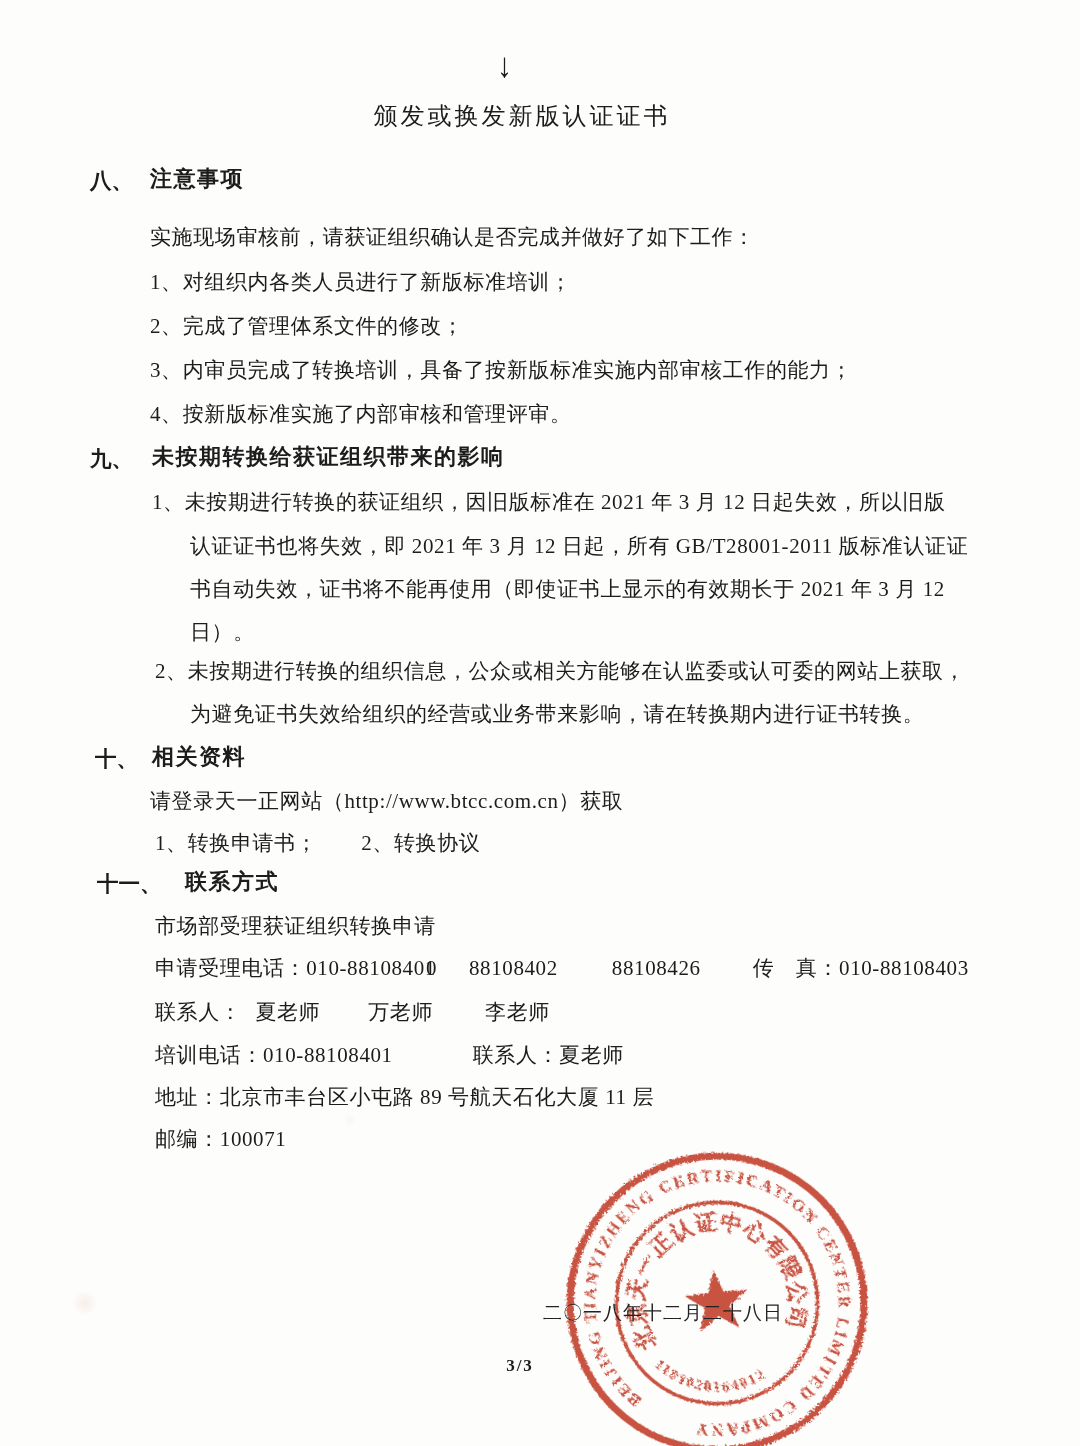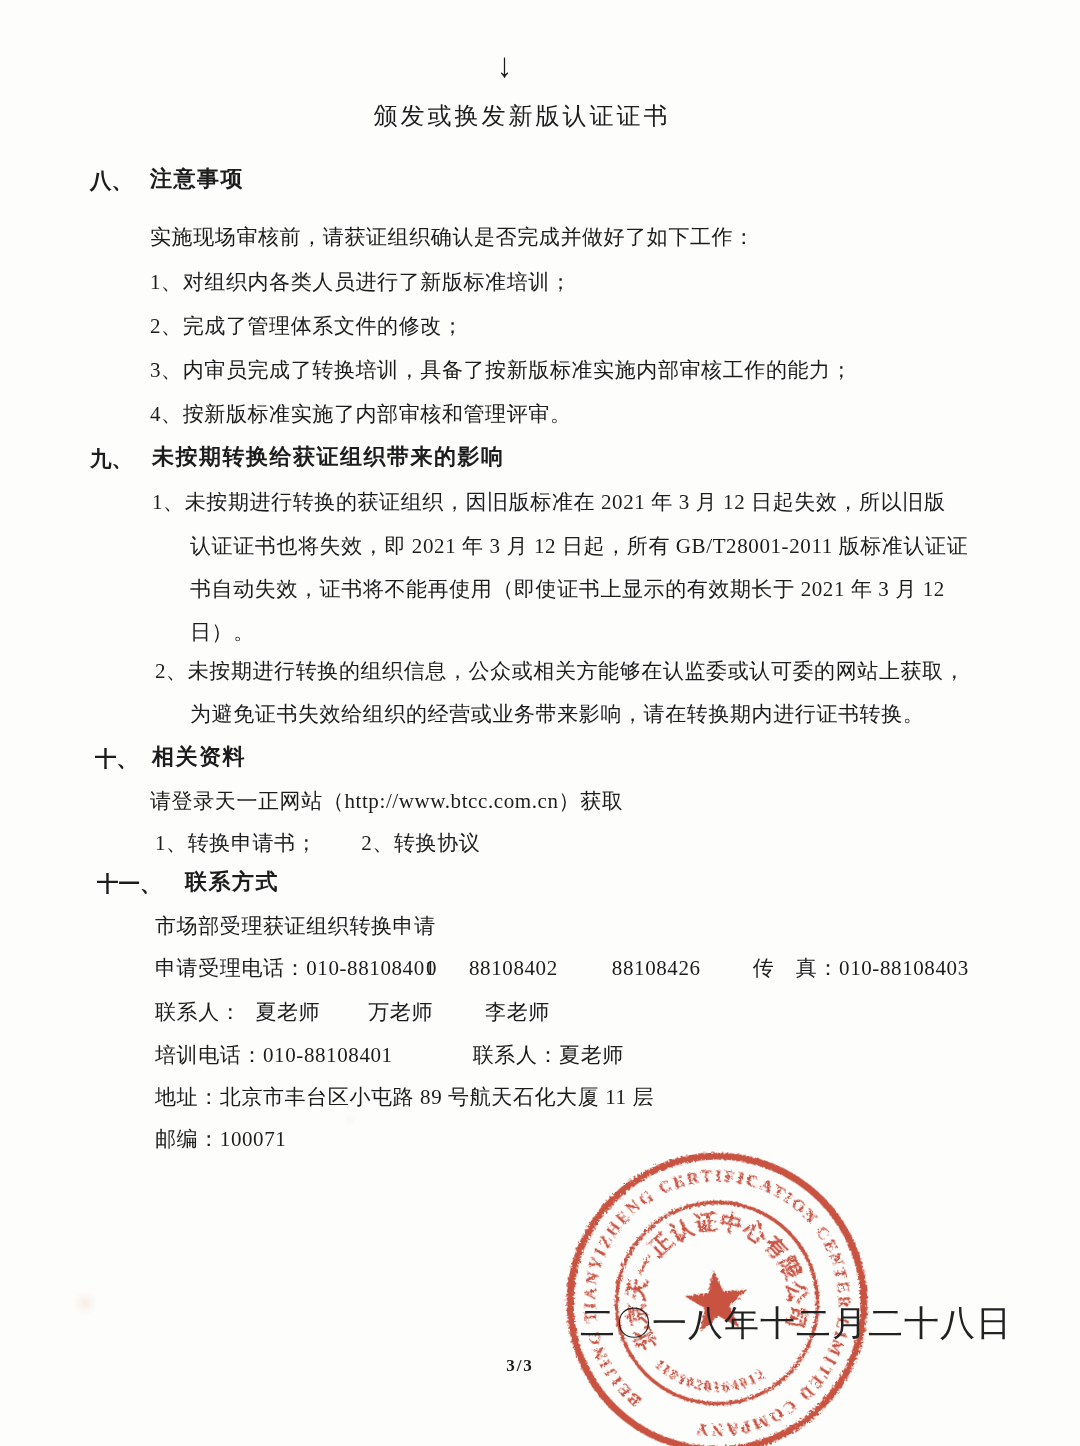--- a/index.html
+++ b/index.html
@@ -35,22 +35,22 @@
   .ovl i{font-style:normal;}
   .ovl i.second{margin-left:-10px;}
   .seal-wrap{
     left:556px;top:1142px;width:322px;height:322px;
     mix-blend-mode:multiply;opacity:.88;
     transform:rotate(-6deg);
     pointer-events:none;
   }
   .seal-wrap svg{width:100%;height:100%;}
   .sign-date{
-    left:580px;top:1300px;
-    font-size:35px;letter-spacing:1px;font-weight:500;color:#222;
+    left:543px;top:1300px;
+    font-size:19px;letter-spacing:1px;font-weight:500;color:#222;
     z-index:5;
   }
 </style>
 </head>
 <body>
 
 <div class="page">
 
   <div class="abs arrow">↓</div>
   <div class="abs title">颁发或换发新版认证证书</div>

